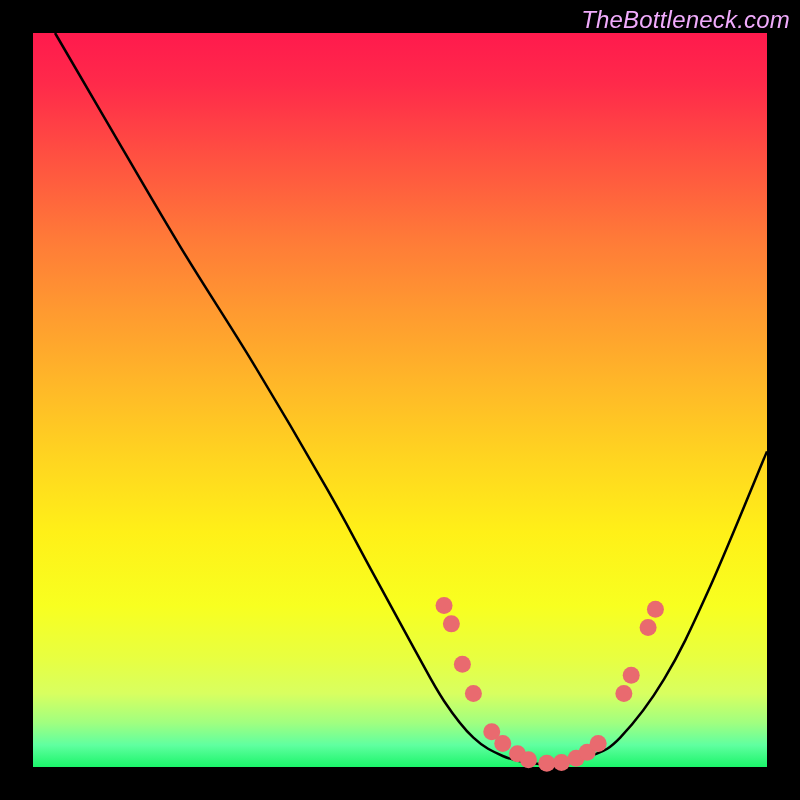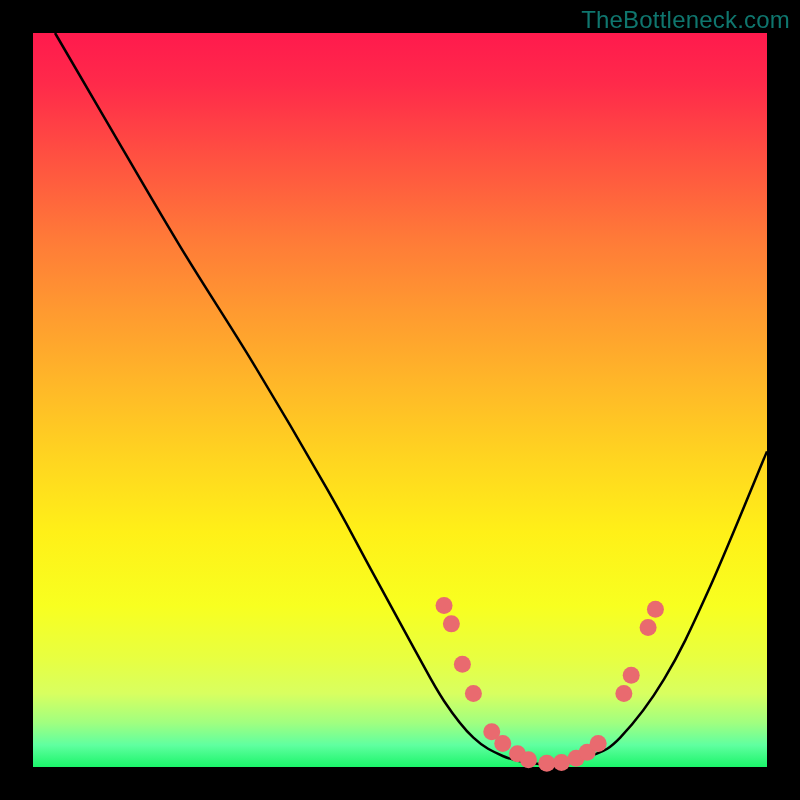--- a/index.html
+++ b/index.html
@@ -34,22 +34,23 @@
       #1BF56A 100%
     );
   }
   .watermark {
     position: absolute;
     top: 6px;
     right: 10px;
     font-family: Arial, Helvetica, sans-serif;
     font-size: 24px;
     font-weight: 500;
-    color: #0f766e;
+    color: #f0abfc;
     letter-spacing: 0.2px;
+    font-style: italic;
   }
   svg.overlay {
     position: absolute;
     left: 33px;
     top: 33px;
     width: 734px;
     height: 734px;
     overflow: visible;
   }
 </style>

